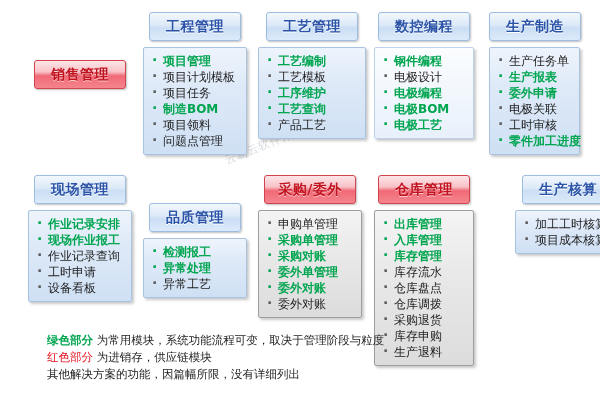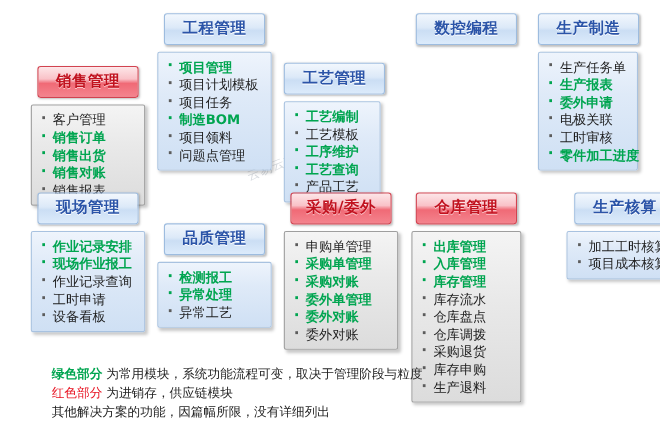--- a/index.html
+++ b/index.html
@@ -145,57 +145,57 @@
 </head>
 <body>
 
 <div id="canvas">
 
   <div class="watermark">云易云软件作图</div>
 
   <div id="modules-root">
       <div class="module" style="left: 28px; top: 12px; width: 104px; margin-top: 48px;">
         <div class="mod-header red">销售管理</div>
-        <div class="mod-body gray">
-          <ul class="item-list">
-            <li>客户管理</li>
-            <li class="green">销售订单</li>
-            <li class="green">销售出货</li>
-            <li class="green">销售对账</li>
-            <li>销售报表</li>
-          </ul>
-        </div>
       </div>
       <div class="module" style="left: 143px; top: 12px; width: 104px;">
         <div class="mod-header blue">工程管理</div>
         <div class="mod-body blue">
           <ul class="item-list">
             <li class="green">项目管理</li>
             <li>项目计划模板</li>
             <li>项目任务</li>
             <li class="green">制造BOM</li>
             <li>项目领料</li>
             <li>问题点管理</li>
           </ul>
         </div>
       </div>
-      <div class="module" style="left: 258px; top: 12px; width: 88px; margin-top: 45px;">
+      <div class="module" style="left: 258px; top: 12px; width: 108px;">
         <div class="mod-header blue">工艺管理</div>
         <div class="mod-body blue">
           <ul class="item-list">
             <li class="green">工艺编制</li>
             <li>工艺模板</li>
             <li class="green">工序维护</li>
             <li class="green">工艺查询</li>
             <li>产品工艺</li>
           </ul>
         </div>
       </div>
       <div class="module" style="left: 374px; top: 12px; width: 100px;">
         <div class="mod-header blue">数控编程</div>
+        <div class="mod-body pale">
+          <ul class="item-list">
+            <li class="green">钢件编程</li>
+            <li>电极设计</li>
+            <li class="green">电极编程</li>
+            <li class="green">电极BOM</li>
+            <li class="green">电极工艺</li>
+          </ul>
+        </div>
       </div>
       <div class="module" style="left: 489px; top: 12px; width: 91px;">
         <div class="mod-header blue">生产制造</div>
         <div class="mod-body blue">
           <ul class="item-list">
             <li>生产任务单</li>
             <li class="green">生产报表</li>
             <li class="green">委外申请</li>
             <li>电极关联</li>
             <li>工时审核</li>

